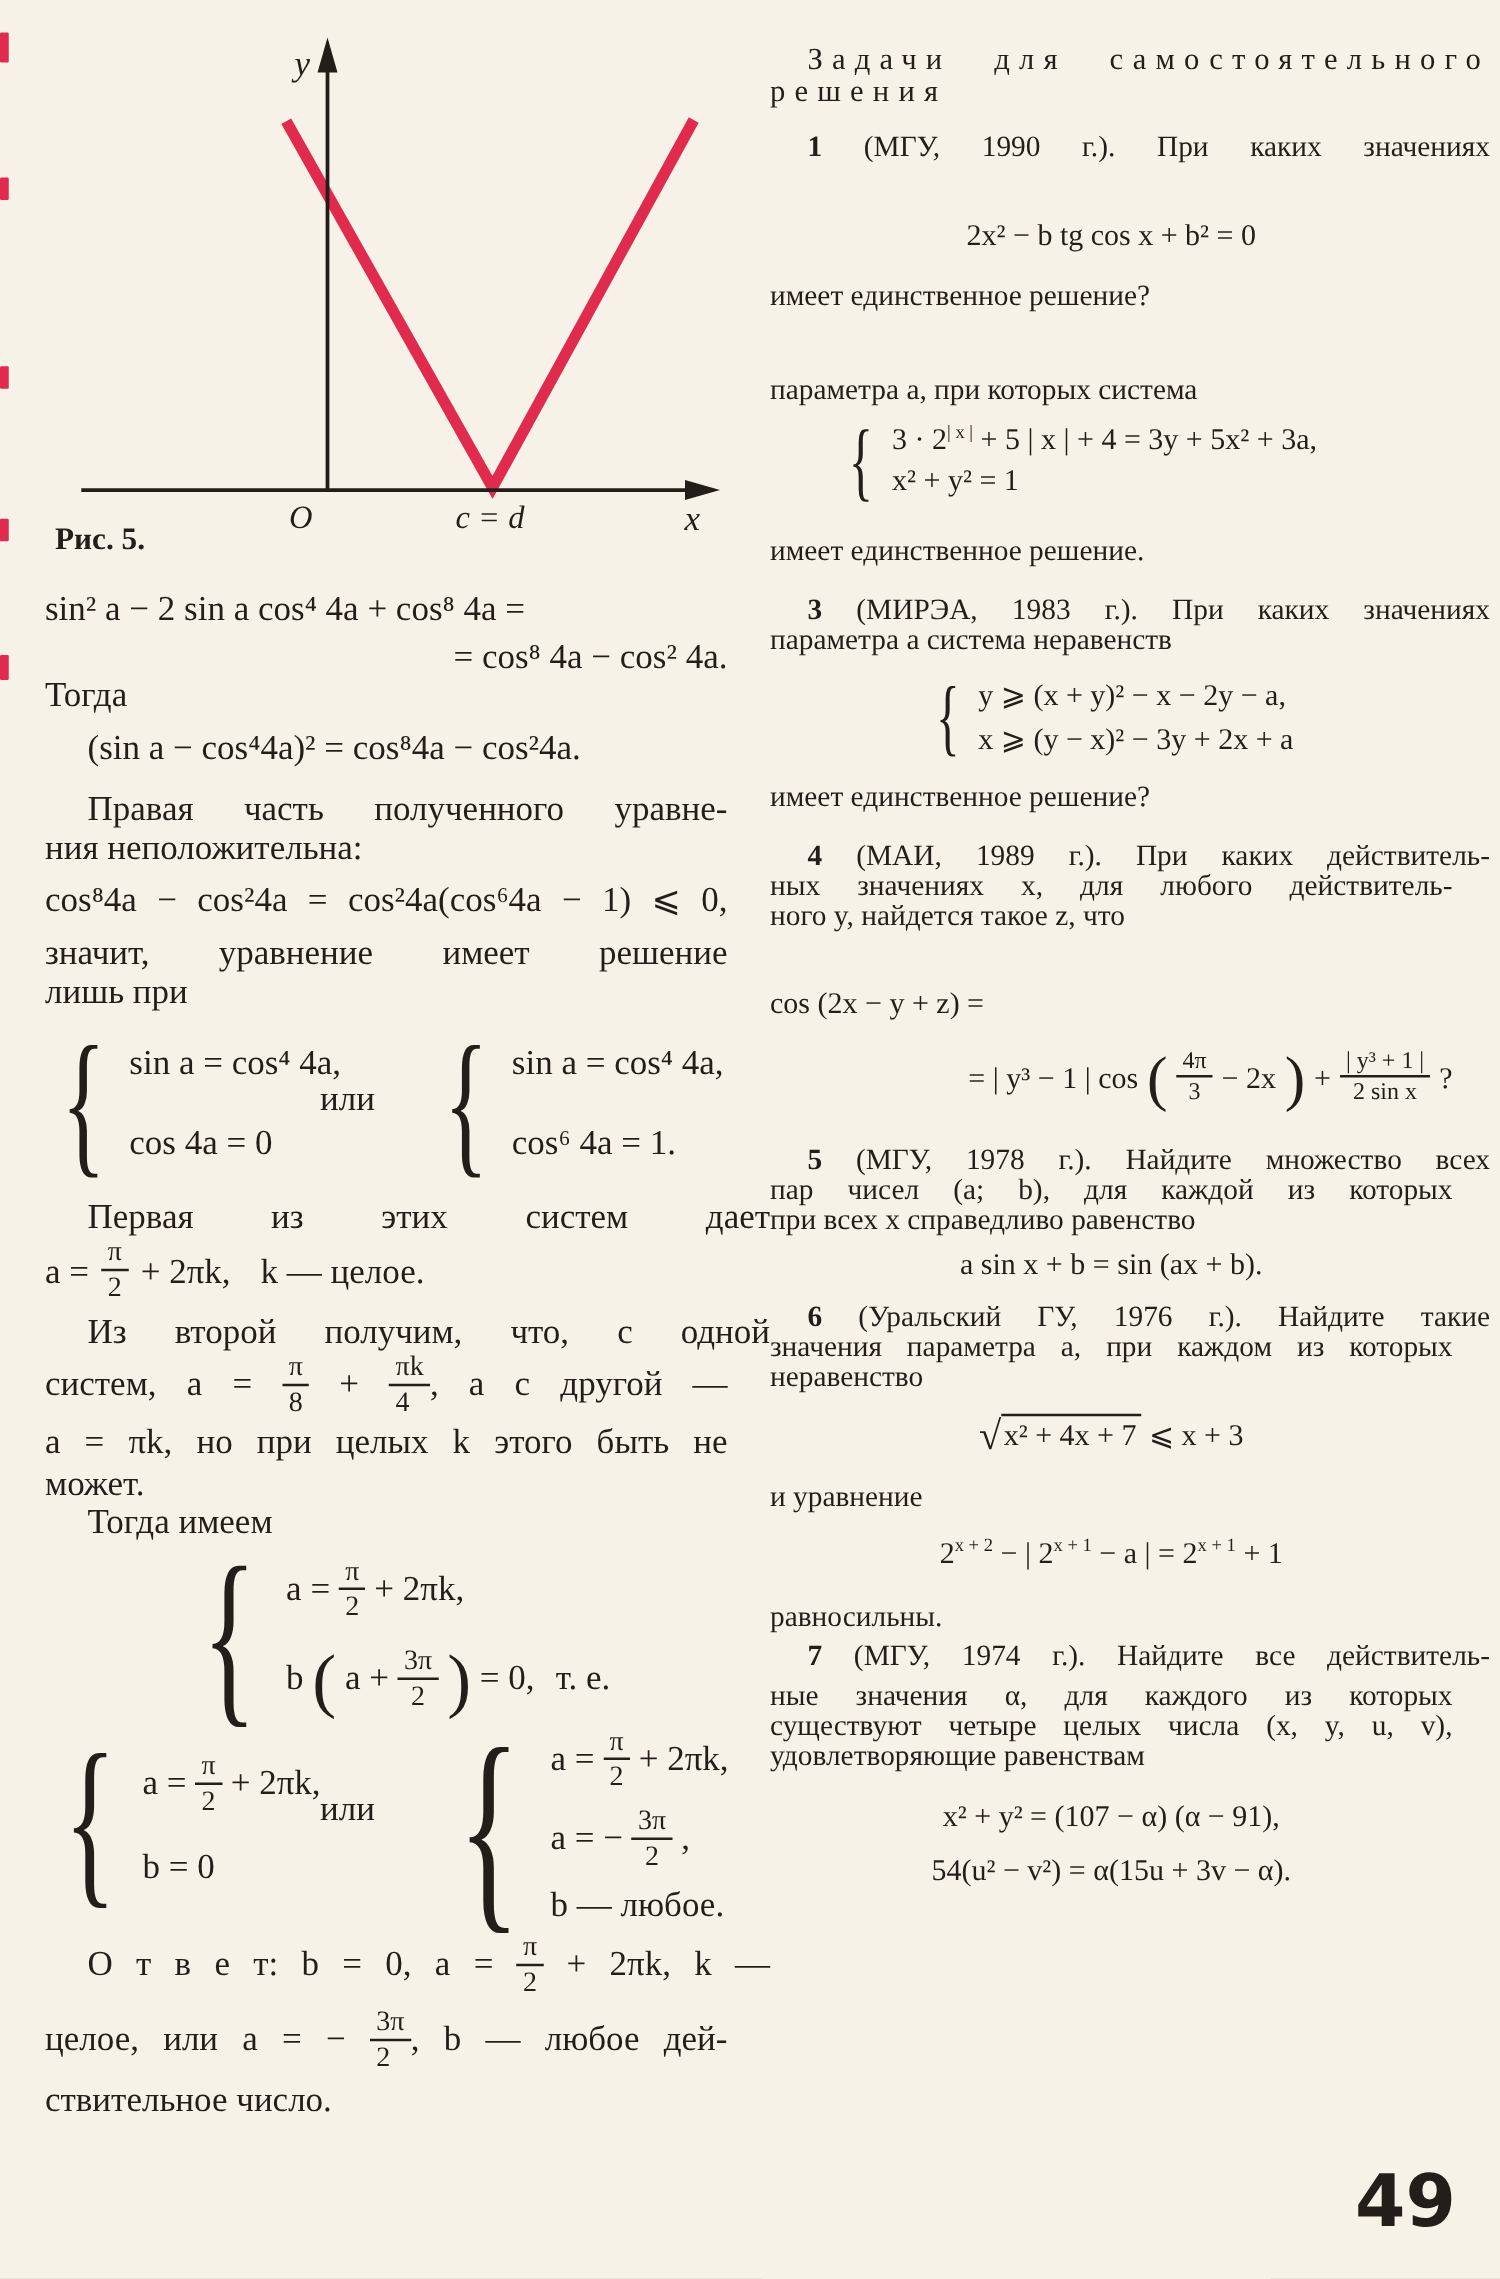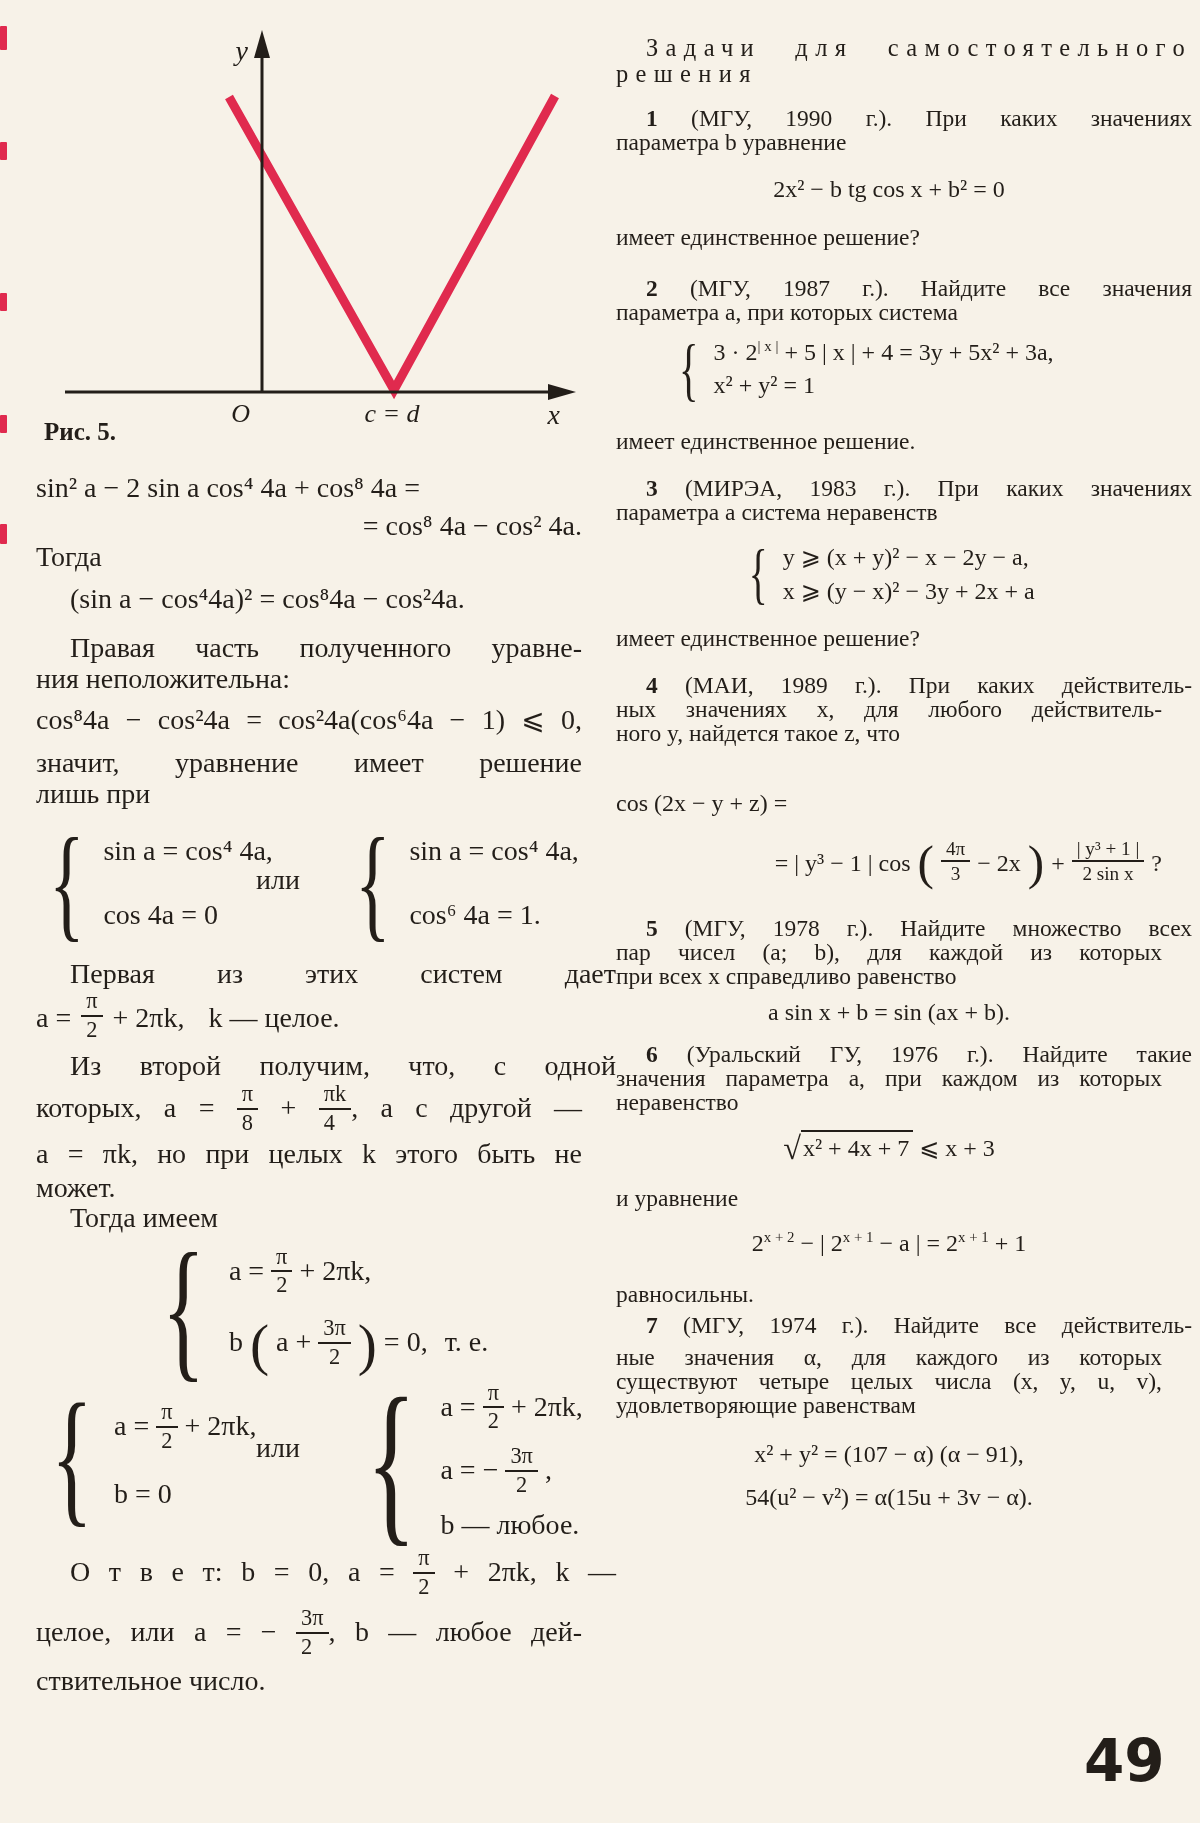--- a/index.html
+++ b/index.html
@@ -108,21 +108,21 @@
         <span class="n">π</span>
         <span class="d">2</span>
       </span>
     <span>+ 2πk,</span>
     <span style="margin-left:14px;">k — целое.</span>
   </div>
 
   <div class="abs lcol lt js indL" style="top:1050px;">Из второй получим, что, с одной</div>
 
   <div class="abs lcol eqL js" style="top:1080px;height:56px;line-height:56px;">
-    <span>которых,</span>
+    <span>систем,</span>
     <span>a =</span>
     <span class="fr"><span class="n">π</span><span class="d">8</span></span>
     <span>+</span>
     <span class="fr"><span class="n">πk</span><span class="d">4</span></span><span>,</span>
     <span>а с другой —</span>
   </div>
 
   <div class="abs lcol lt js" style="top:1138px;">a = πk, но при целых k этого быть не</div>
   <div class="abs lcol lt" style="top:1172px;">может.</div>
   <div class="abs lcol lt indL" style="top:1202px;">Тогда имеем</div>
@@ -192,28 +192,23 @@
   </div>
   <div class="abs lcol lt" style="top:1665px;">ствительное число.</div>
 
   <div class="abs rcol hdr js indR" style="top:36px;">Задачи для самостоятельного</div>
   <div class="abs rcol hdr" style="top:62px;">решения</div>
 
   <div class="abs rcol rt js indR" style="top:105px;">
     <span class="pnum">1</span>
     <span>(МГУ, 1990 г.). При каких значениях</span>
   </div>
-  <div class="abs rcol rt" style="top:129px;">параметра b уравнение</div>
   <div class="abs rcol eqR ctr" style="top:176px;">2x² − b tg cos x + b² = 0</div>
   <div class="abs rcol rt" style="top:224px;">имеет единственное решение?</div>
 
-  <div class="abs rcol rt js indR" style="top:275px;">
-    <span class="pnum">2</span>
-    <span>(МГУ, 1987 г.). Найдите все значения</span>
-  </div>
   <div class="abs rcol rt" style="top:299px;">параметра a, при которых система</div>
   <div class="sys" style="left:672px;top:338px;height:62px;">
     <span class="brace" style="font-size:70px;">{</span>
     <div class="slines eqR" style="gap:6px;padding-left:8px;">
       <div><span>3 · 2</span><sup>| x |</sup> <span>+ 5 | x | + 4 = 3y + 5x² + 3a,</span></div>
       <div>x² + y² = 1</div>
     </div>
   </div>
   <div class="abs rcol rt" style="top:428px;">имеет единственное решение.</div>
 

